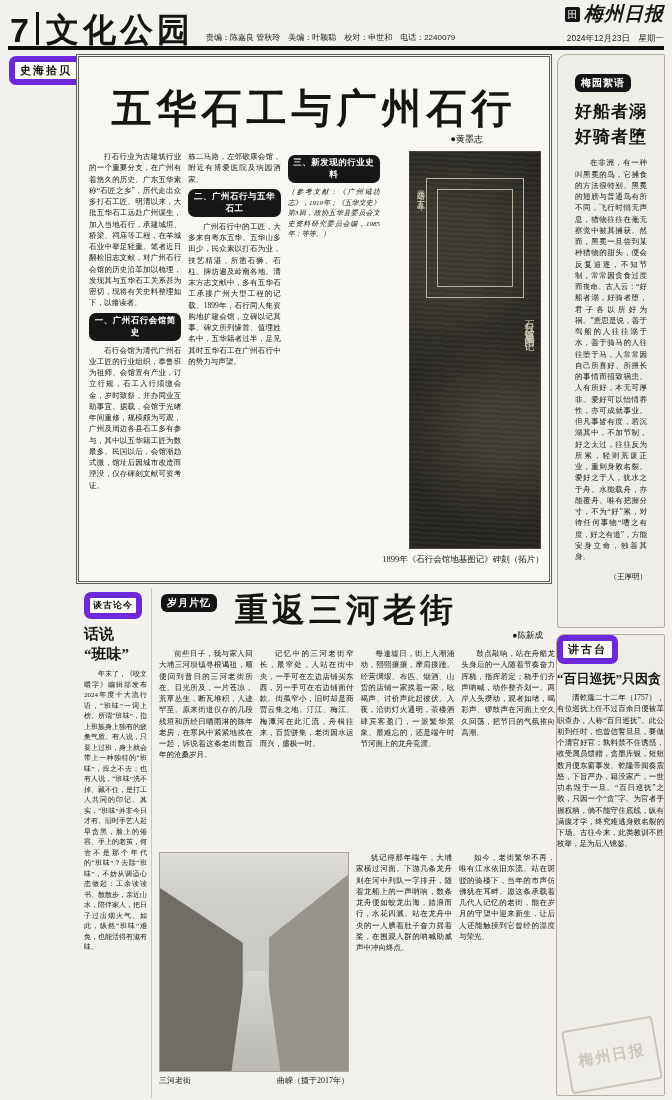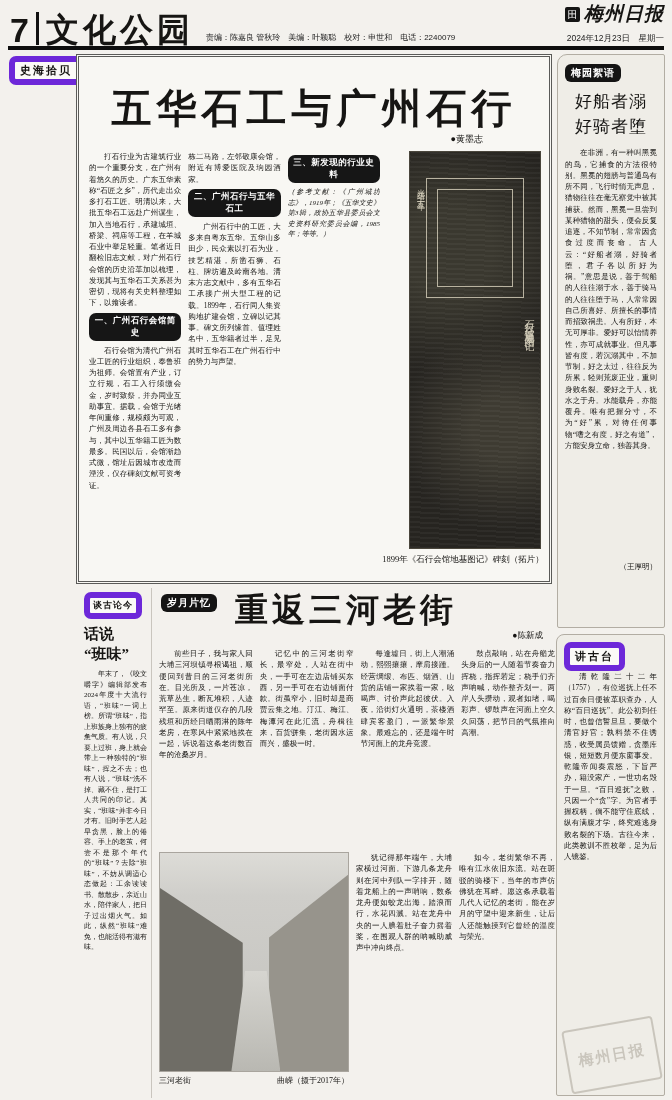--- a/index.html
+++ b/index.html
@@ -41,22 +41,22 @@
       radial-gradient(circle at 70% 70%,#3e3b32 0 10%,transparent 35%),
       #262420;border:1px solid #4a463c;box-sizing:border-box;}
   .stone-frame{position:absolute;left:16px;right:16px;top:26px;height:118px;border:1px solid #d9d2bd;opacity:.8;}
   .stone-frame-inner{position:absolute;left:10px;right:10px;top:10px;bottom:10px;border:1px solid #d9d2bd;}
   .stone-vtext{position:absolute;writing-mode:vertical-rl;color:#e9e2cd;font-size:8px;letter-spacing:3px;font-family:"Liberation Serif","DejaVu Serif",serif;opacity:.9;}
   .stone-vtext.left{left:4px;top:30px;}
   .stone-vtext.right{right:4px;top:160px;font-size:10px;}
   .stone-caption{font-size:8.5px;text-align:center;margin-top:5px;width:168px;margin-left:-30px;font-family:"Liberation Serif","DejaVu Serif",serif;}
 
   
-  .meiyuan{position:absolute;left:557px;top:54px;width:108px;height:574px;background:#efede7;border:1px solid #b2ada3;border-radius:10px 2px 2px 2px;padding:7px;box-sizing:border-box;}
-  .meiyuan-title{font-family:"Liberation Serif","DejaVu Serif",serif;font-size:17px;font-weight:400;text-align:center;line-height:1.45;margin-top:8px;letter-spacing:1px;}
+  .meiyuan{position:absolute;left:557px;top:54px;width:108px;height:574px;background:#efede7;border:1px solid #b2ada3;border-radius:10px 2px 2px 2px;padding:17px;box-sizing:border-box;}
+  .meiyuan-title{font-family:"Liberation Serif","DejaVu Serif",serif;font-size:17px;font-weight:700;text-align:center;line-height:1.45;margin-top:8px;letter-spacing:1px;}
   .meiyuan-body{height:412px;overflow:hidden;margin-top:8px;}
   .meiyuan-attr{text-align:right;font-size:7.5px;margin-top:3px;font-family:"Liberation Serif","DejaVu Serif",serif;}
 
   
   .tangu{position:absolute;left:84px;top:592px;width:63px;height:502px;}
   .tangu .label-outline{font-size:9px;letter-spacing:1px;padding:1px 3px;}
   .tangu-title{font-family:"Liberation Serif","DejaVu Serif",serif;font-size:15px;font-weight:900;line-height:1.3;margin:6px 0 5px;}
   .tangu-body{height:400px;overflow:hidden;}
   .tangu-body p.body{font-size:7px;}
 
@@ -69,21 +69,21 @@
   .suiyue-row1{display:flex;gap:7px;height:198px;overflow:hidden;margin-top:4px;}
   .suiyue-row2{display:flex;gap:7px;height:242px;margin-top:6px;}
   .photo-wrap{width:190px;flex:none;}
   .photo{position:relative;height:220px;background:linear-gradient(#dddcd7 0%,#cfceca 20%,#c3c2bd 100%);border:1px solid #a9a59e;box-sizing:border-box;overflow:hidden;}
   .photo .bldg-left{position:absolute;left:0;top:16%;bottom:0;width:44%;background:#6f6d66;clip-path:polygon(0 0,100% 30%,100% 100%,0 100%);}
   .photo .bldg-right{position:absolute;right:0;top:10%;bottom:0;width:42%;background:#97948c;clip-path:polygon(0 32%,100% 0,100% 100%,0 100%);}
   .photo .lane{position:absolute;left:38%;right:36%;bottom:0;height:46%;background:linear-gradient(#d6d5d0,#b9b8b2);clip-path:polygon(28% 0,72% 0,100% 100%,0 100%);}
   .photo-captions{display:flex;justify-content:space-between;font-size:8px;margin-top:3px;font-family:"Liberation Serif","DejaVu Serif",serif;gap:12px;}
 
   
-  .jianggu{position:absolute;left:556px;top:634px;width:109px;height:462px;background:#efede7;border:1px solid #b2ada3;border-radius:8px 2px 2px 2px;padding:7px;box-sizing:border-box;}
+  .jianggu{position:absolute;left:556px;top:634px;width:109px;height:462px;background:#efede7;border:1px solid #b2ada3;border-radius:8px 2px 2px 2px;box-sizing:border-box;}
   .jianggu-title{font-family:"Liberation Serif","DejaVu Serif",serif;font-size:13px;font-weight:900;line-height:1.4;margin:6px 0 4px;}
   .jianggu-body{height:320px;overflow:hidden;}
   .stamp{position:absolute;right:6px;bottom:8px;width:88px;height:60px;border:2px solid #a59f93;border-radius:4px;transform:rotate(-10deg);display:flex;align-items:center;justify-content:center;color:#a59f93;font-family:"Liberation Serif","DejaVu Serif",serif;font-size:15px;font-weight:700;letter-spacing:2px;opacity:.5;}
 </style>
 </head>
 <body>
 
 <div class="page">
 
   <div class="page-header">
@@ -193,19 +193,20 @@
           <p class="body">犹记得那年端午，大埔家横过河面。下游几条龙舟则在河中列队一字排开，随着龙船上的一声哨响，数条龙舟便如蛟龙出海，踏浪而行，水花四溅。站在龙舟中央的一人腆着肚子奋力摇着桨，在围观人群的呐喊助威声中冲向终点。</p>
         </div>
       <div class="tcol">
           <p class="body">如今，老街繁华不再，唯有江水依旧东流。站在斑驳的骑楼下，当年的市声仿佛犹在耳畔。愿这条承载着几代人记忆的老街，能在岁月的守望中迎来新生，让后人还能触摸到它曾经的温度与荣光。</p>
         </div>
     </div>
   </div>
 
   <div class="jianggu">
     <span class="label-outline">讲古台</span>
+    <div class="jianggu-title">“百日巡抚”只因贪</div>
     <div class="jianggu-body">
       <p class="body">清乾隆二十二年（1757），有位巡抚上任不过百余日便被革职查办，人称“百日巡抚”。此公初到任时，也曾信誓旦旦，要做个清官好官；孰料禁不住诱惑，收受属员馈赠，贪墨库银，短短数月便东窗事发。乾隆帝闻奏震怒，下旨严办，籍没家产，一世功名毁于一旦。“百日巡抚”之败，只因一个“贪”字。为官者手握权柄，倘不能守住底线，纵有满腹才学，终究难逃身败名裂的下场。古往今来，此类教训不胜枚举，足为后人镜鉴。</p>
     </div>
     <div class="stamp">梅州日报</div>
   </div>
 
 </div>
 
 </body></html>

